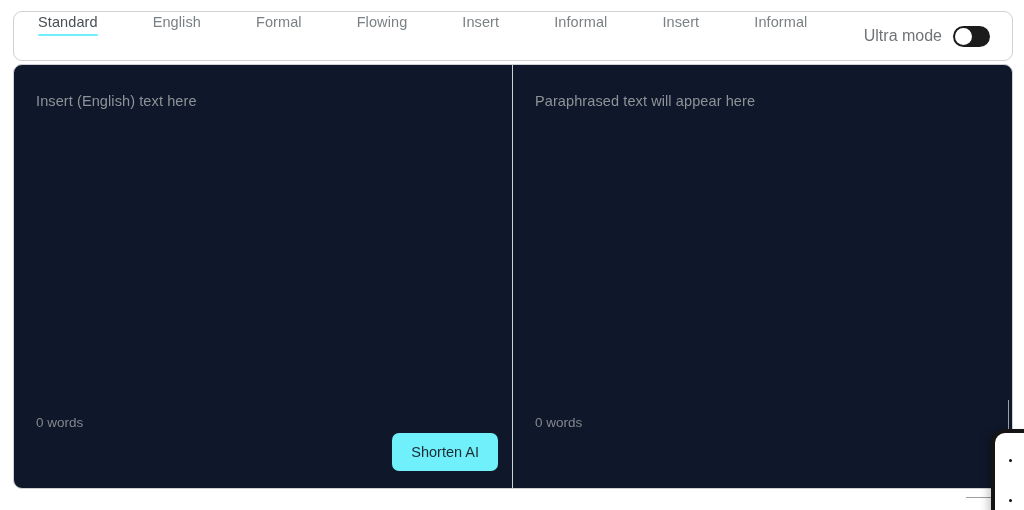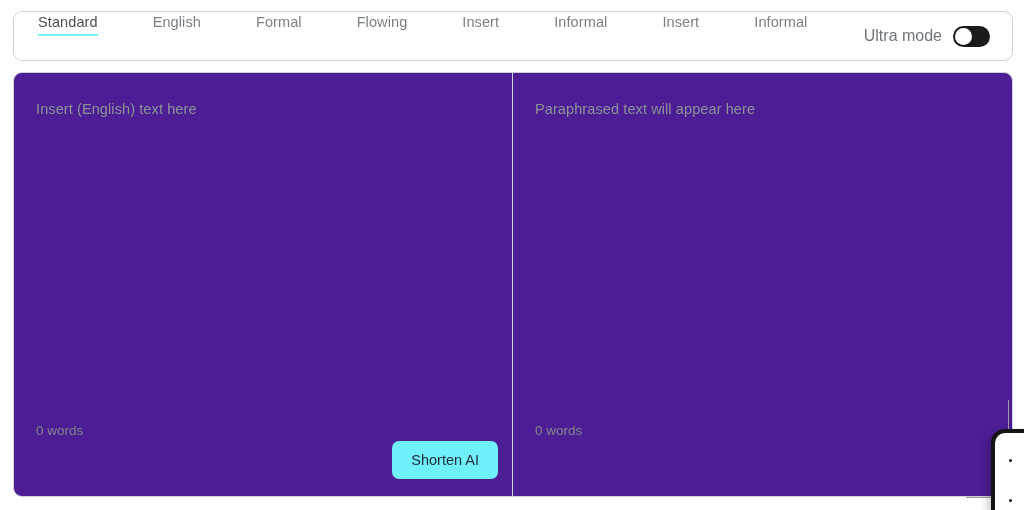--- a/index.html
+++ b/index.html
@@ -101,26 +101,26 @@
     width: 17px;
     height: 17px;
     border-radius: 50%;
     background: #ffffff;
   }
 
   
   .panel {
     position: absolute;
     left: 13px;
-    top: 72px;
+    top: 64px;
     width: 1000px;
     height: 425px;
     border: 1px solid #cfd2d4;
     border-radius: 9px;
-    background: #4c1d95;
+    background: #0f172a;
     display: flex;
     overflow: hidden;
   }
 
   .pane {
     position: relative;
     height: 100%;
     display: flex;
     flex-direction: column;
   }

